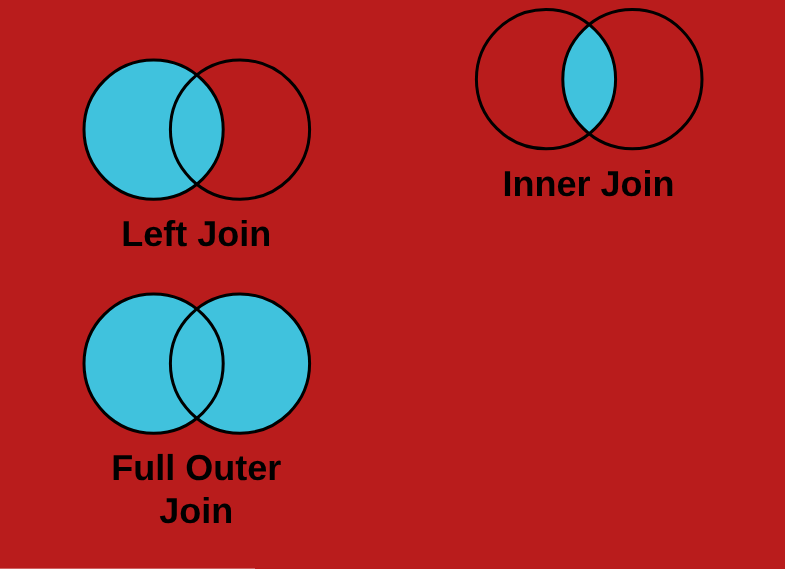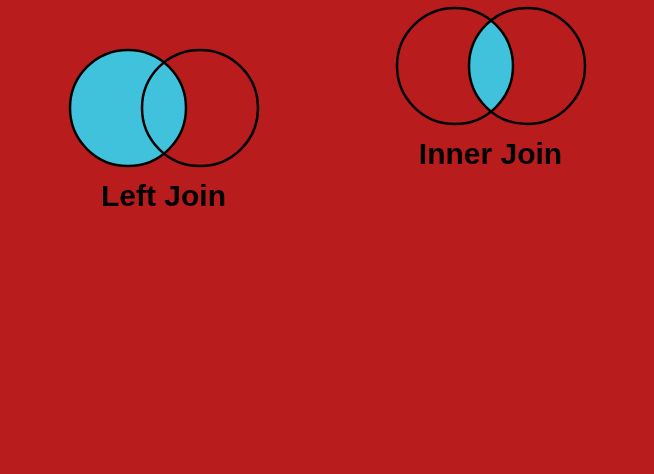--- a/index.html
+++ b/index.html
@@ -68,14 +68,24 @@
     <svg class="venn" viewBox="0 0 196 124" aria-hidden="true">
       <circle cx="62" cy="62" r="58" fill="none"></circle>
       <circle cx="134" cy="62" r="58" fill="none"></circle>
       <path d="M98,16.5 A58,58 0 0 1 98,107.5 A58,58 0 0 1 98,16.5 Z" fill="#40C2DD"></path>
       <circle class="outline" cx="62" cy="62" r="58"></circle>
       <circle class="outline" cx="134" cy="62" r="58"></circle>
     </svg>
     <figcaption class="caption">Inner Join</figcaption>
   </figure>
 
+  <figure class="cell row-bottom">
+    <svg class="venn" viewBox="0 0 196 124" aria-hidden="true">
+      <circle cx="62" cy="62" r="58" fill="#40C2DD"></circle>
+      <circle cx="134" cy="62" r="58" fill="#40C2DD"></circle>
+      <path d="M98,16.5 A58,58 0 0 1 98,107.5 A58,58 0 0 1 98,16.5 Z" fill="#40C2DD"></path>
+      <circle class="outline" cx="62" cy="62" r="58"></circle>
+      <circle class="outline" cx="134" cy="62" r="58"></circle>
+    </svg>
+    <figcaption class="caption">Full Outer Join</figcaption>
+  </figure>
 
 </div>
 
 </body></html>

